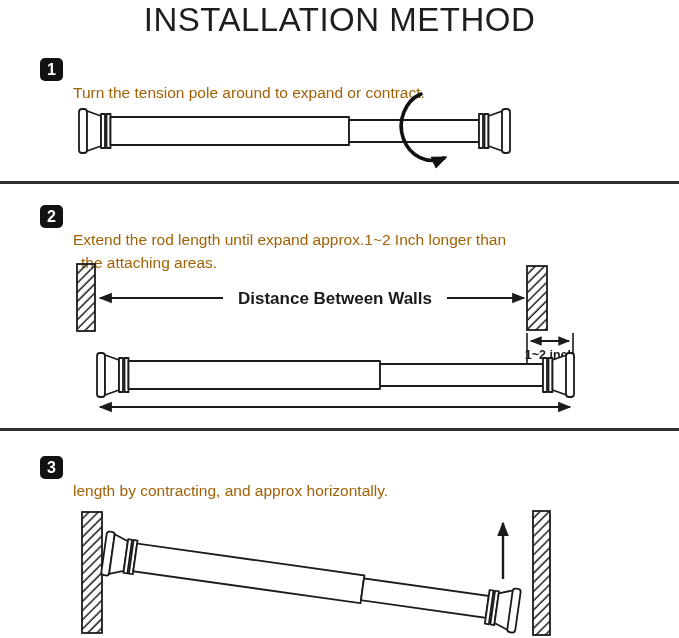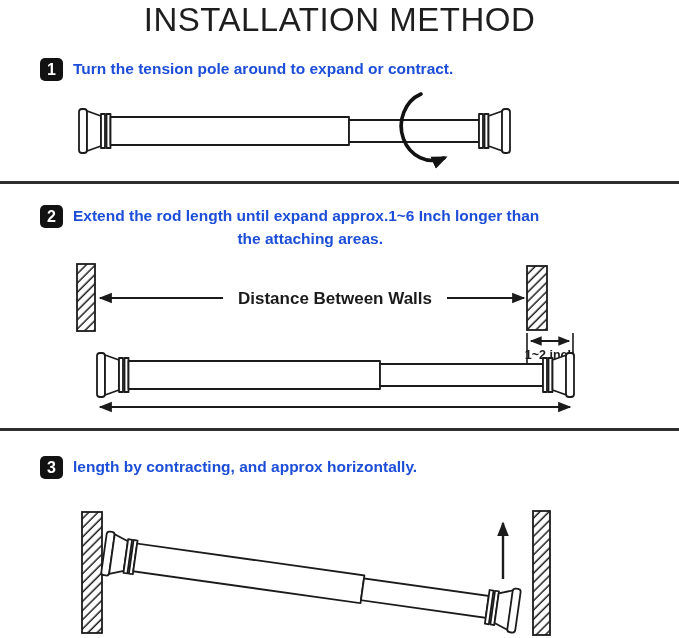--- a/index.html
+++ b/index.html
@@ -10,22 +10,22 @@
   .title{
     position:absolute;top:1px;left:0;right:0;margin:0;text-align:center;
     font-size:33px;font-weight:500;letter-spacing:.5px;color:#1e1e1e;
   }
   .step{position:absolute;left:40px;display:flex;gap:10px;align-items:flex-start;}
   .badge{
     flex:none;width:23px;height:23px;background:#121212;color:#ffffff;border-radius:5px;
     display:flex;align-items:center;justify-content:center;
     font-size:16px;font-weight:700;margin-top:1px;
   }
-  .step-text{font-size:15.5px;font-weight:700;line-height:23px;color:#1d4ed8;}
-  .step-text .indent{padding-left:8px;text-align:center;}
+  .step-text{font-size:15.5px;font-weight:400;line-height:23px;color:#a16207;margin-top:24px;}
+  .step-text .indent{padding-left:8px;}
   .illus{position:absolute;left:0;}
   .divider{position:absolute;left:0;width:679px;height:2.5px;background:#2e2e2e;}
 </style>
 </head>
 <body>
 
 <div class="page">
 
   <h1 class="title">INSTALLATION METHOD</h1>
 
@@ -55,21 +55,21 @@
       <rect x="502" y="21" width="8" height="44" rx="3"></rect>
     </g>
     <path d="M421,6 A30,33 0 1 0 444,70" fill="none" stroke="#121212" stroke-width="3.6" stroke-linecap="round" marker-end="url(#arcArrow1)"></path>
   </svg>
 
   <div class="divider" style="top:181px;"></div>
 
   <div class="step" style="top:204px;width:620px;">
     <span class="badge">2</span>
     <div class="step-text">
-      <div>Extend the rod length until expand approx.1~6 Inch longer than</div>
+      <div>Extend the rod length until expand approx.1~2 Inch longer than</div>
       <div class="indent">the attaching areas.</div>
     </div>
   </div>
 
   <svg class="illus" style="top:255px;" width="679" height="172" viewBox="0 0 679 172">
     <defs>
       <pattern id="hatch2" width="6.5" height="6.5" patternUnits="userSpaceOnUse" patternTransform="rotate(45)">
         <line x1="3" y1="0" x2="3" y2="6.5" stroke="#1b1b1b" stroke-width="1.5"></line>
       </pattern>
       <marker id="dimArrow2" viewBox="0 0 10 10" refX="8.5" refY="5" markerWidth="7" markerHeight="7" orient="auto-start-reverse">

